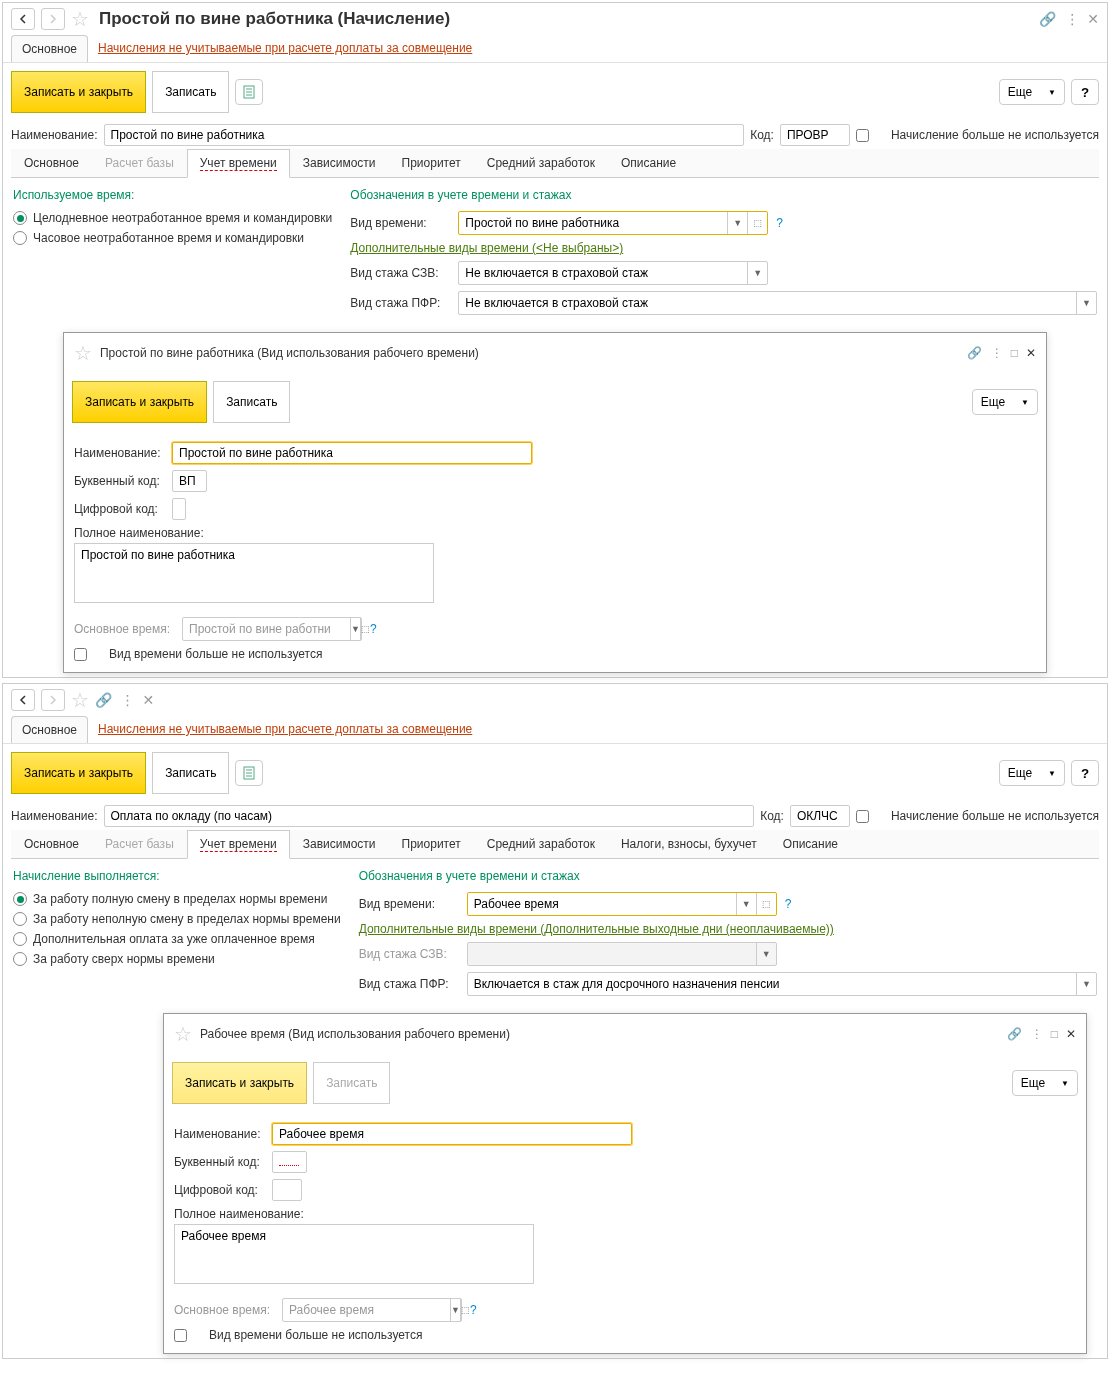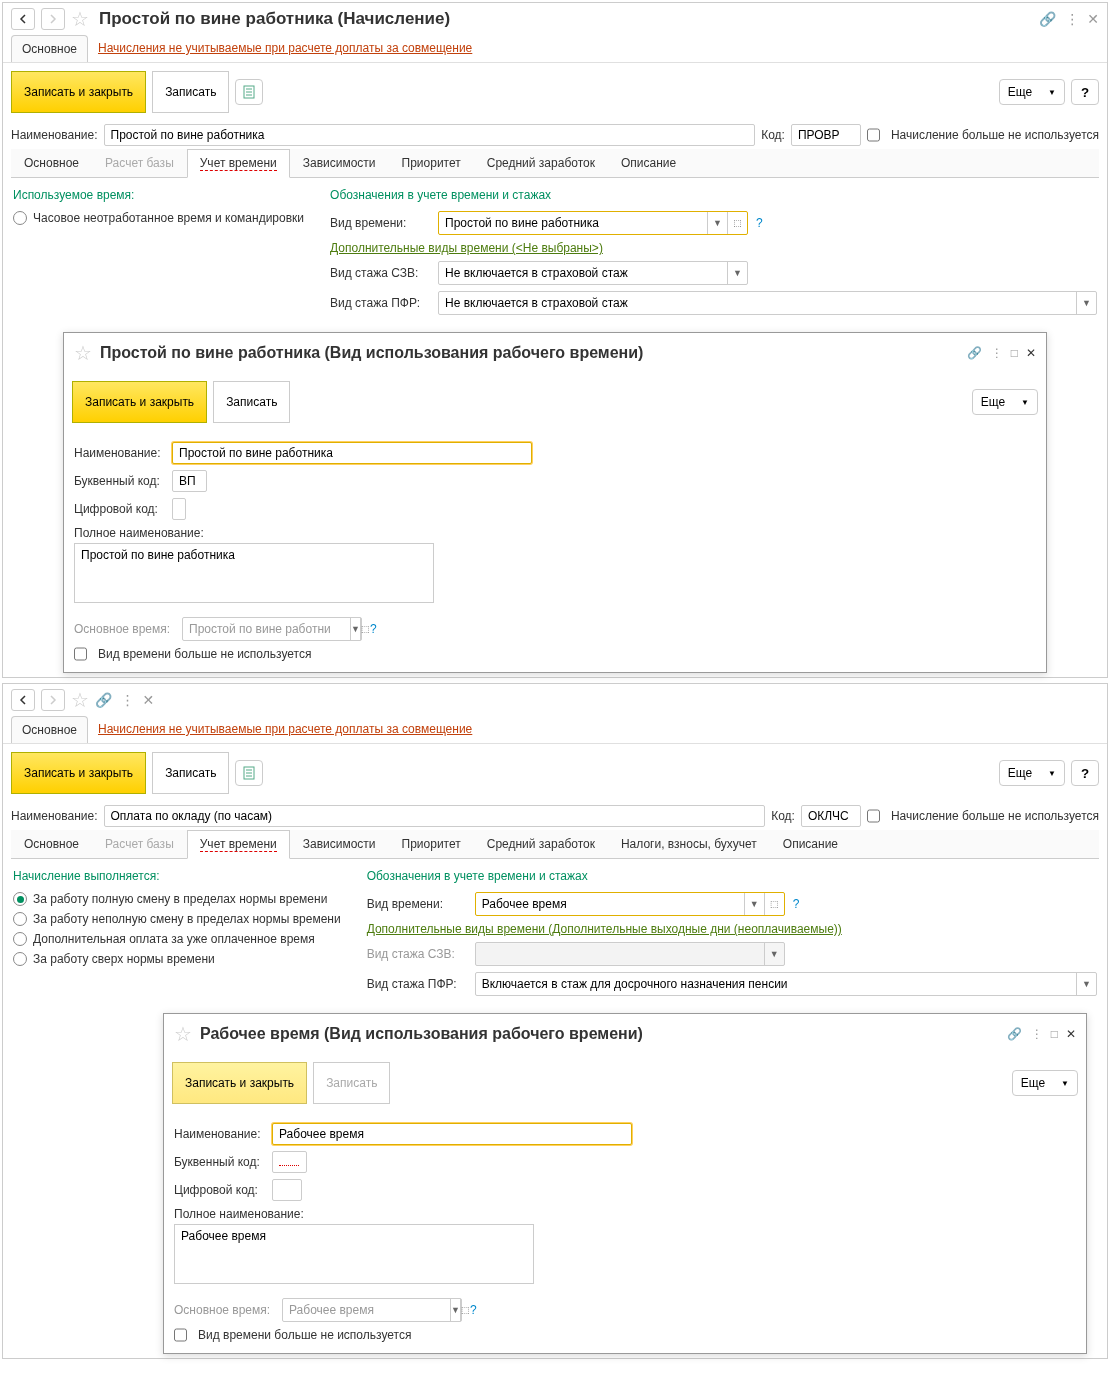--- a/index.html
+++ b/index.html
@@ -22,44 +22,44 @@
 .btn.plain.disabled{color:#aaa}
 .btn.faded{background:linear-gradient(#fff3a0,#ffe880);border-color:#d0c060}
 .iconbtn{width:28px;height:26px;border:1px solid #ccc;background:#fff;border-radius:4px;display:inline-flex;align-items:center;justify-content:center;cursor:pointer}
 .spacer{flex:1}
 .dropbtn{border:1px solid #ccc;background:#fff;padding:5px 8px;border-radius:4px;cursor:pointer;font-size:12px;display:inline-flex;align-items:center;gap:16px}
 .helpbtn{width:28px;height:26px;border:1px solid #ccc;background:#fff;border-radius:4px;display:inline-flex;align-items:center;justify-content:center;font-weight:bold;cursor:pointer}
 .form-row{display:flex;align-items:center;padding:3px 8px;gap:6px}
 .label{font-size:12px}
 .input{border:1px solid #ccc;padding:3px 6px;font-size:12px;border-radius:2px}
 .input.hl{border-color:#e0b000;box-shadow:0 0 0 1px #ffd060}
-.chk{display:inline-flex;gap:11px}
+.chk{display:inline-flex;align-items:center;gap:22px}
 .innertabs{display:flex;border-bottom:1px solid #ccc;background:#fafafa;margin:0 8px}
 .itab{padding:6px 12px;border:1px solid transparent;cursor:pointer;color:#333}
 .itab.disabled{color:#aaa}
 .itab.active{background:#fff;border:1px solid #ccc;border-bottom:1px solid #fff;margin-bottom:-1px}
 .underline-red{border-bottom:1px dashed #d00}
-.content{display:flex;padding:10px;gap:26px}
+.content{display:flex;padding:10px;gap:18px}
 .col{flex:0 0 auto}
 .col2{flex:1}
 .section-title{color:#009060;font-size:12px;margin-bottom:6px}
 .radio-row{display:flex;align-items:center;gap:6px;padding:3px 0}
 .radio{width:14px;height:14px;border:1px solid #888;border-radius:50%;display:inline-flex;align-items:center;justify-content:center}
 .radio.checked::after{content:"";width:7px;height:7px;background:#009060;border-radius:50%}
 .field-row{display:flex;align-items:center;gap:8px;padding:3px 0}
 .field-label{min-width:100px}
 .combo{display:flex;align-items:center;border:1px solid #ccc;border-radius:2px}
 .combo.hl{border-color:#e0b000}
 .combo input{border:none;padding:3px 6px;font-size:12px;flex:1;outline:none}
 .combo .cbtn{width:20px;height:22px;border-left:1px solid #ccc;display:flex;align-items:center;justify-content:center;cursor:pointer;font-size:9px;color:#666}
 .link{color:#4d7c0f;text-decoration:underline;cursor:pointer}
 .q{color:#0088cc;cursor:pointer}
 .sub-dialog{border:1px solid #999;margin:4px 60px 4px 60px;background:#fff;box-shadow:0 2px 8px rgba(0,0,0,0.15)}
 .sub-header{display:flex;align-items:center;padding:8px 10px;gap:8px}
-.sub-title{font-size:16px;font-weight:bold;flex:1}
+.sub-title{font-size:12px;font-weight:normal;flex:1}
 .sub-body{padding:8px 10px}
 .disabled-label{color:#999}
 .textarea{border:1px solid #ccc;padding:4px 6px;width:360px;height:60px;font-size:12px;font-family:inherit;resize:none}
 .red-underline-empty{border-bottom:1px dotted #d00;display:inline-block;width:20px}
 </style>
 </head>
 <body>
 
 <div class="window">
  <div class="titlebar">
@@ -119,20 +119,24 @@
   <div class="itab active"><span class="underline-red">Учет времени</span></div>
   <div class="itab">Зависимости</div>
   <div class="itab">Приоритет</div>
   <div class="itab">Средний заработок</div>
   <div class="itab">Описание</div>
  </div>
  <div class="content">
   <div class="col">
    <div class="section-title">Используемое время:</div>
    <div class="radio-row">
+          <span class="radio checked"></span>
+          <span>Целодневное неотработанное время и командировки</span>
+        </div>
+   <div class="radio-row">
           <span class="radio"></span>
           <span>Часовое неотработанное время и командировки</span>
         </div>
   </div>
   <div class="col2">
    <div class="section-title">Обозначения в учете времени и стажах</div>
    <div class="field-row">
     <span class="field-label">Вид времени:</span>
     <div class="combo hl" style="width:310px">
             <input value="Простой по вине работника" style="">

